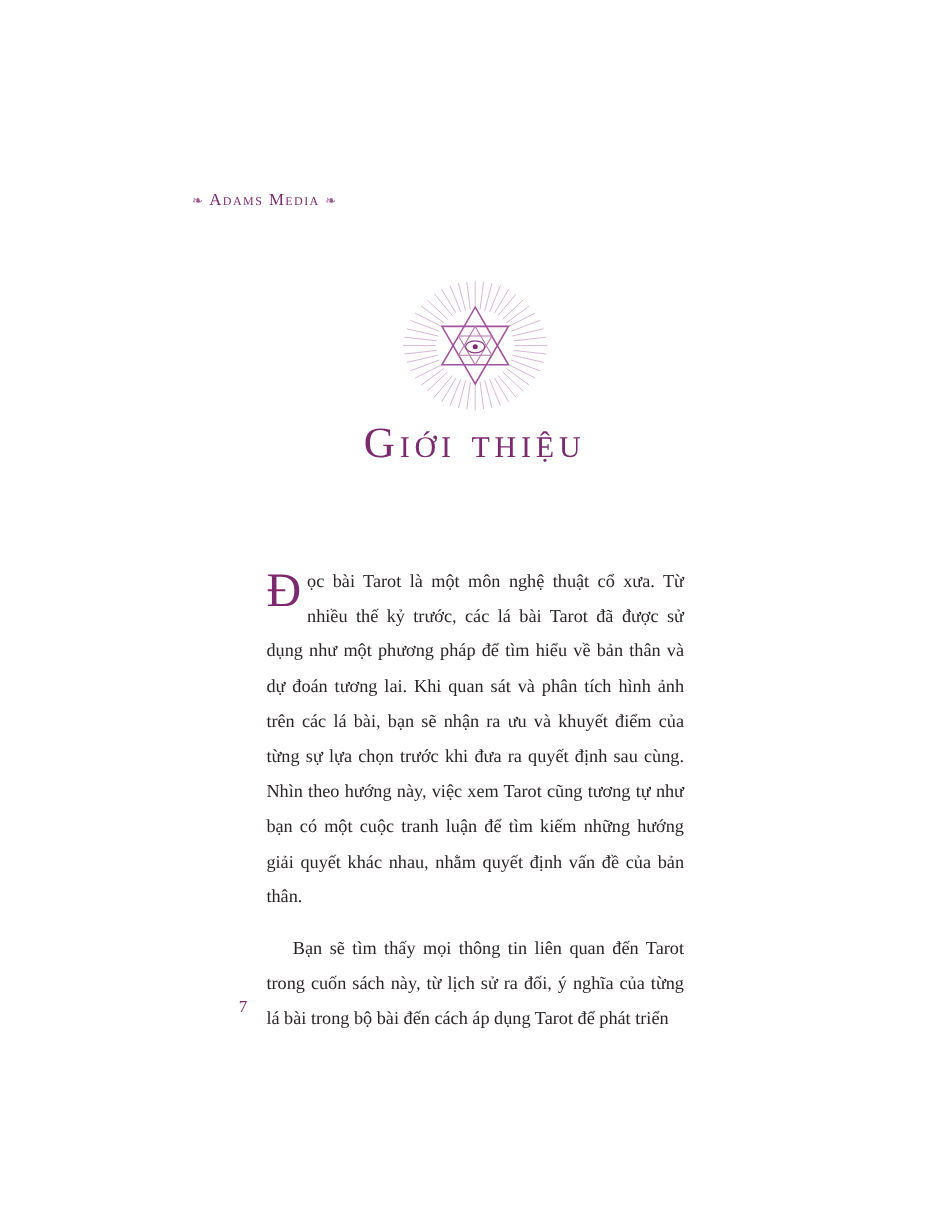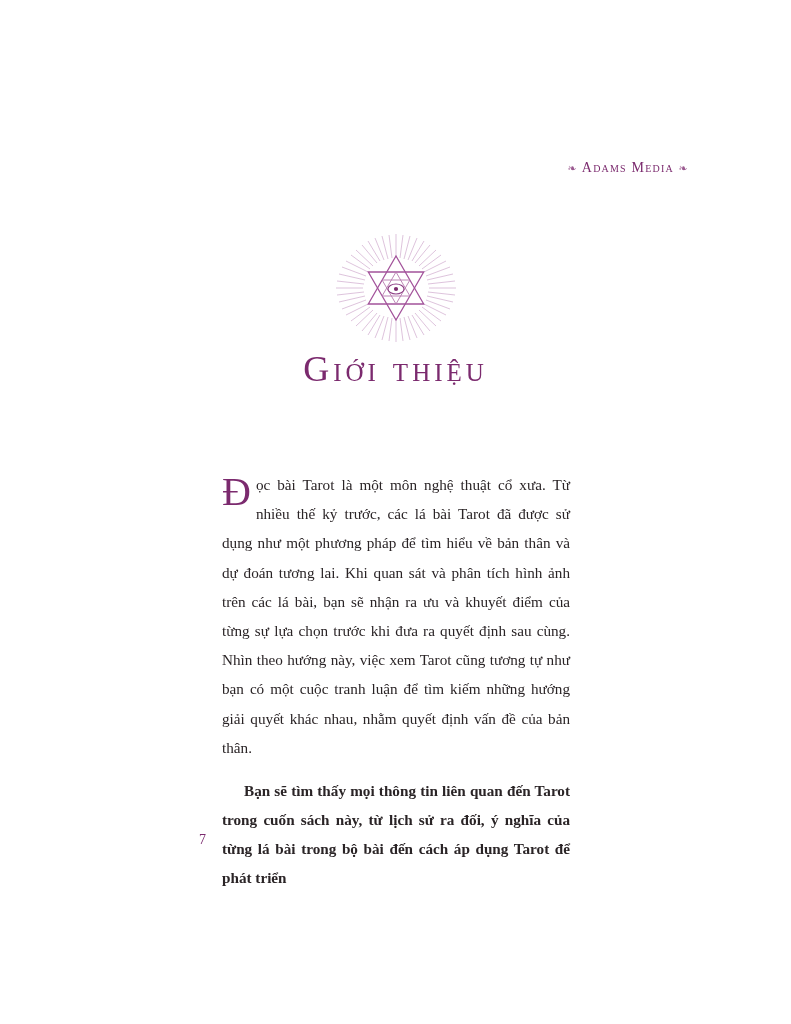--- a/index.html
+++ b/index.html
@@ -20,21 +20,21 @@
     height: 1024px;
     background: #ffffff;
   }
 
   
   .publisher {
     position: absolute;
     top: 160px;
     left: 0;
     width: 689px;
-    text-align: right;
+    text-align: left;
     padding-left: 160px;
     box-sizing: border-box;
     font-family: "Liberation Serif", serif;
     font-size: 14px;
     letter-spacing: 1.2px;
     color: #7b2a6e;
     font-variant: small-caps;
   }
   .publisher .mk {
     font-size: 11px;
@@ -84,21 +84,20 @@
   }
   .body-block p {
     margin: 0 0 0 0;
     text-indent: 22px;
   }
   .body-block p.first {
     text-indent: 0;
   }
   .body-block p + p {
     margin-top: 14px;
-    font-weight: bold;
   }
   .dropcap {
     float: left;
     font-family: "Liberation Serif", serif;
     font-size: 40px;
     line-height: 0.82;
     color: #7b2a6e;
     padding: 4px 5px 0 0;
     margin-top: 2px;
   }

